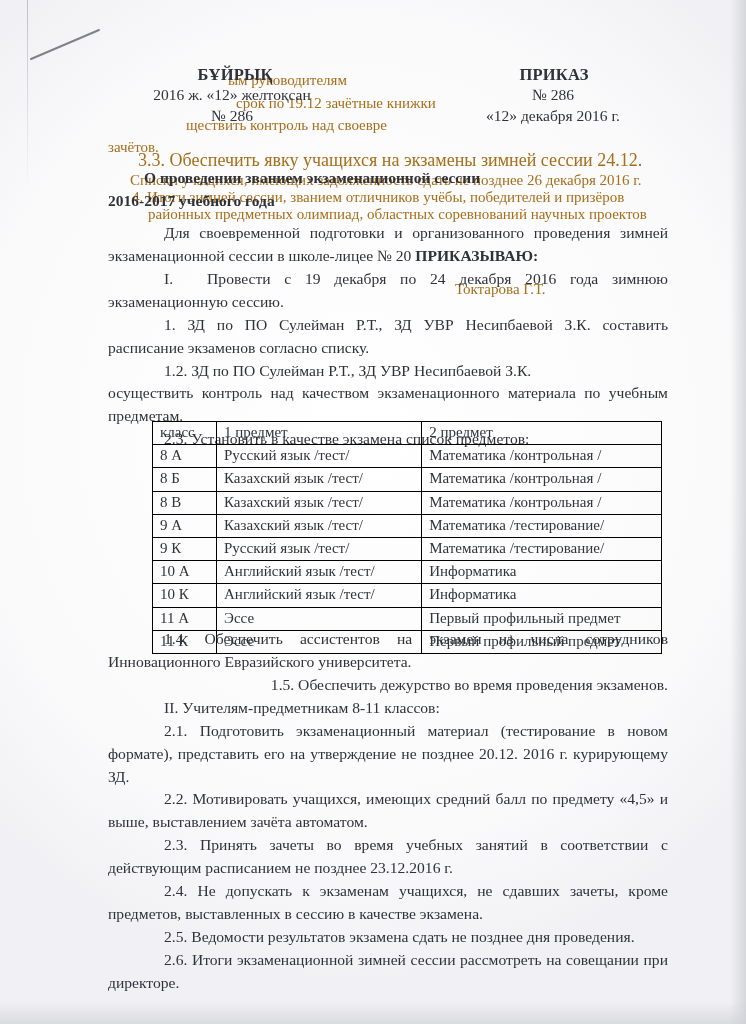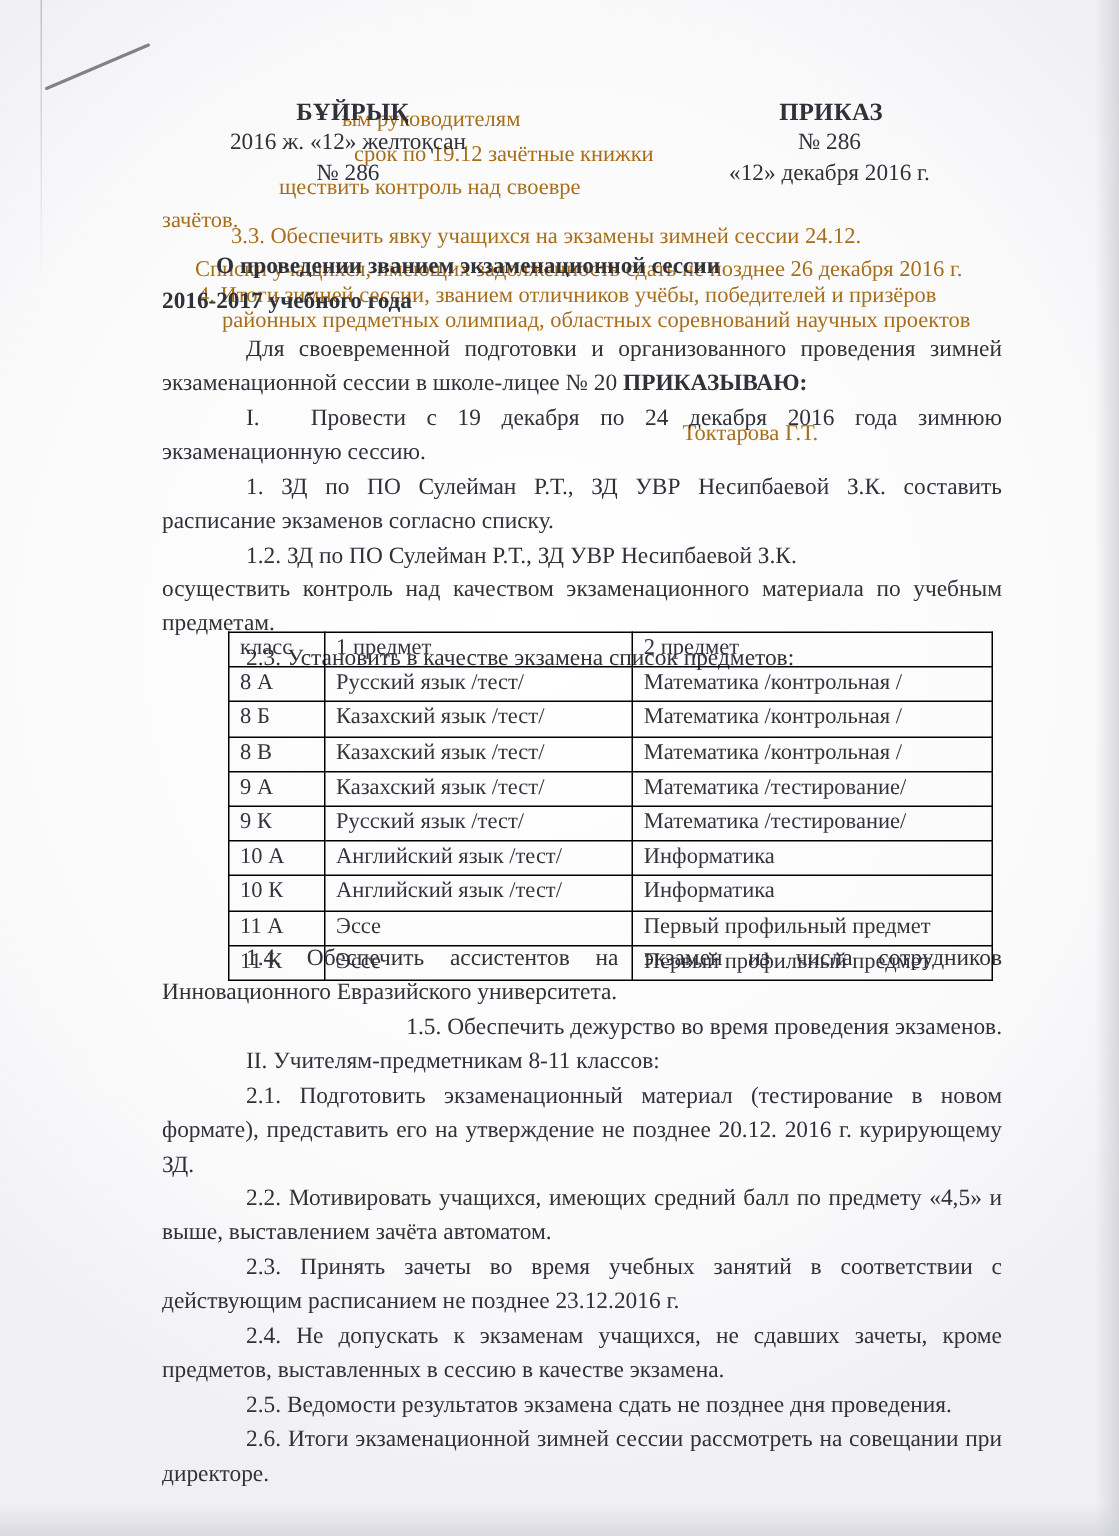--- a/index.html
+++ b/index.html
@@ -154,21 +154,21 @@
   <div class="fold-line">
     <svg width="88" height="36" viewBox="0 0 88 36" aria-hidden="true">
       <line x1="4" y1="33" x2="72" y2="4" stroke="#808289" stroke-width="2" stroke-linecap="round"></line>
     </svg>
   </div>
 
   <div class="bleed" style="left:228px; top:72px; font-size:15px;">ым руководителям</div>
   <div class="bleed" style="left:236px; top:95px; font-size:15px;">срок по 19.12 зачётные книжки</div>
   <div class="bleed" style="left:186px; top:117px; font-size:15px;">ществить  контроль  над   своевре</div>
   <div class="bleed" style="left:108px; top:139px; font-size:15px;">зачётов.</div>
-  <div class="bleed" style="left:154px; top:150px; font-size:15px;">3.3. Обеспечить  явку учащихся на экзамены зимней сессии 24.12.</div>
+  <div class="bleed" style="left:138px; top:150px; font-size:18px;">3.3. Обеспечить  явку учащихся на экзамены зимней сессии 24.12.</div>
   <div class="bleed" style="left:130px; top:172px; font-size:15px;text-align:right;">Списки учащихся, имеющих задолженность сдать не позднее 26 декабря 2016 г.</div>
   <div class="bleed" style="left:132px; top:189px; font-size:15px;">4. Итоги зимней сессии, званием отличников учёбы, победителей и призёров</div>
   <div class="bleed" style="left:148px; top:206px; font-size:15px;">районных предметных олимпиад, областных соревнований научных проектов</div>
   <div class="bleed" style="left:455px; top:281px; font-size:15px;">Токтарова Г.Т.</div>
 
   <div class="header">
     <div class="hdr-col hdr-left">
       <div class="hdr-title">БҰЙРЫҚ</div>
       <div class="hdr-line">2016 ж. «12» желтоқсан</div>
       <div class="hdr-line">№ 286</div>

